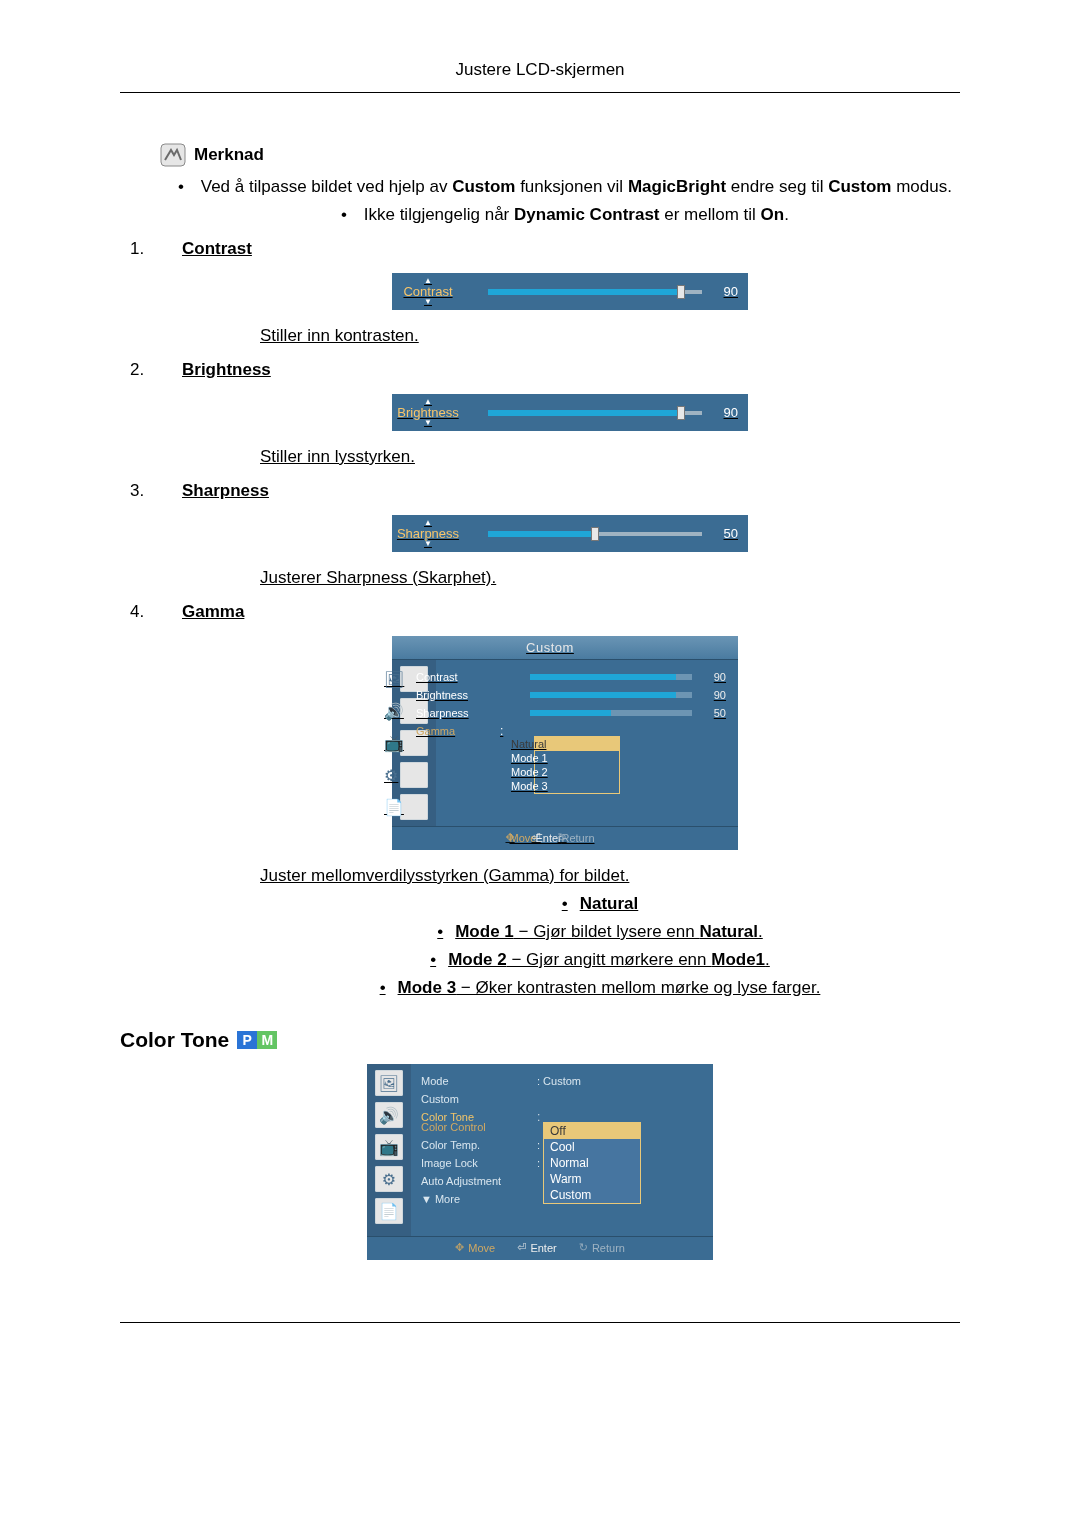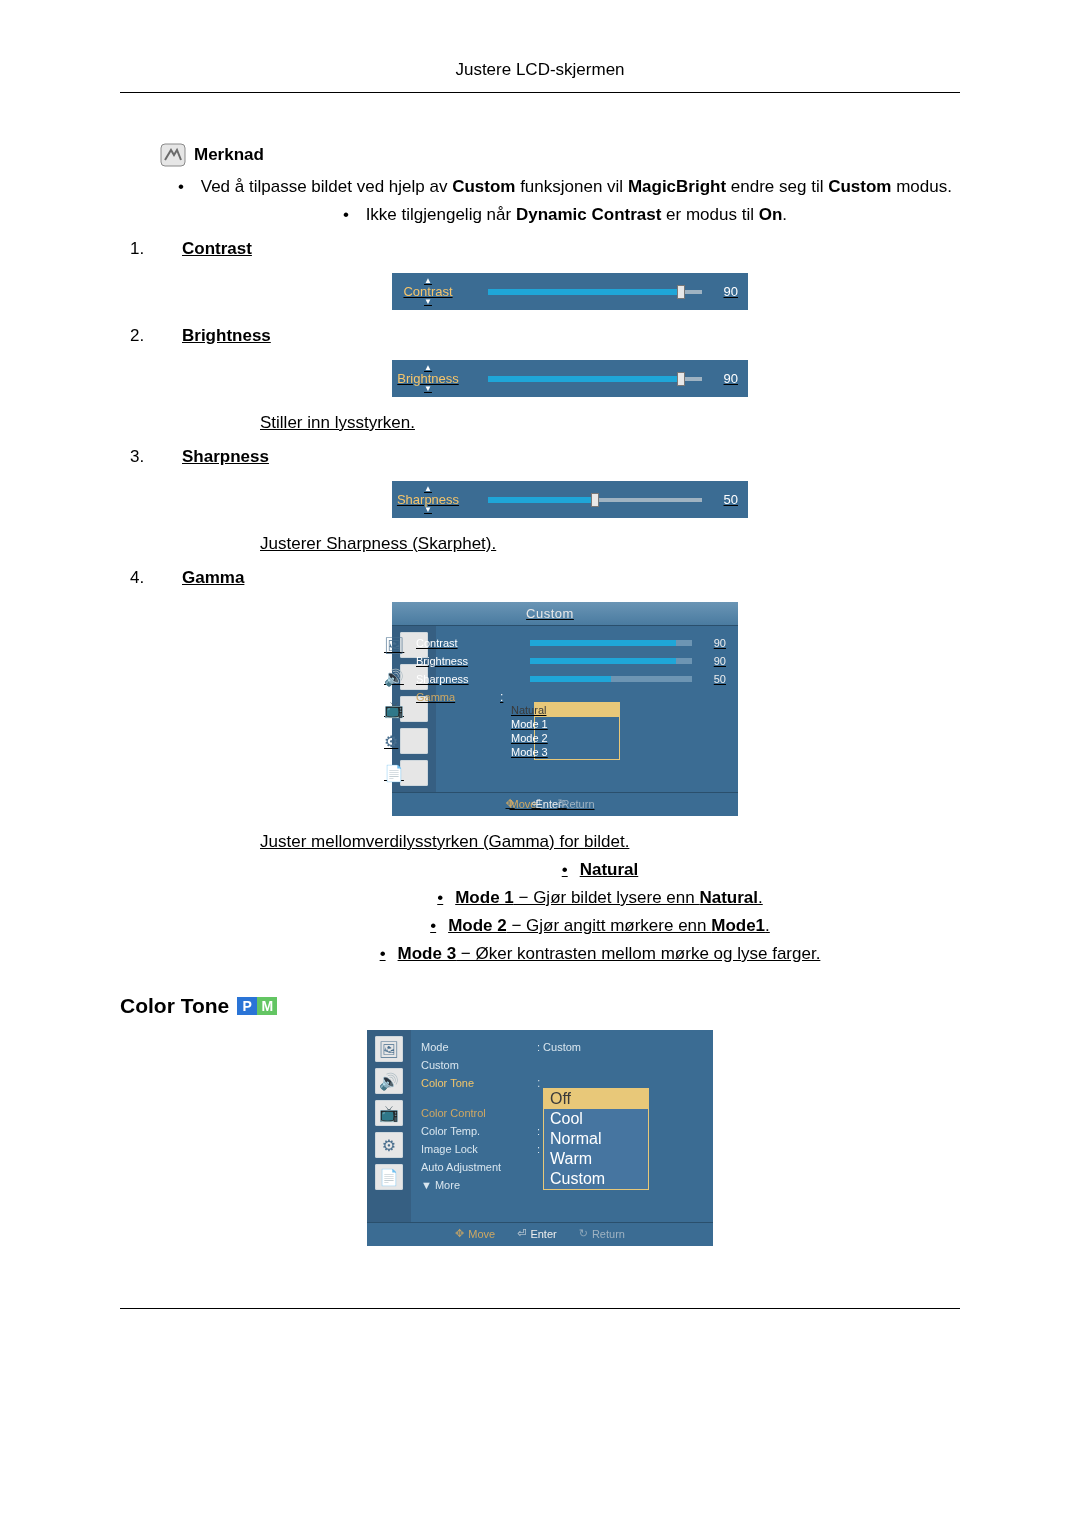--- a/index.html
+++ b/index.html
@@ -162,22 +162,22 @@
   .pm-badge .m { background:#63c563; }
 
   .osd2-row { display:flex; align-items:center; height:18px; gap:6px; }
   .osd2-row .lbl { width:110px; font-size:11px; color:#d9e6ef; }
   .osd2-row .lbl.hl { color:#f2c56a; }
   .osd2-row .val { font-size:11px; color:#d9e6ef; }
   .osd2-select {
     margin-left: 122px;
     margin-top: -4px;
     border: 1px solid #e8c879;
-    width: 106px;
-    font-size: 16px;
+    width: 98px;
+    font-size: 12px;
   }
   .osd2-select .opt { padding: 1px 6px; color:#fff; background:#4675a0; }
   .osd2-select .opt.hl { background:#e8c879; color:#3a3a3a; }
 
   .col-colon { color:#c7d5e0; margin-right:4px; }
 
   hr.footer-line {
     margin-top: 60px;
     border: none;
     border-top: 1px solid #000;
@@ -196,21 +196,21 @@
       </svg>
   </span>
   <span>Merknad</span>
 </div>
 
 <ul class="bullets">
   <li>
     <span>Ved å tilpasse bildet ved hjelp av </span><b>Custom</b><span> funksjonen vil </span><b>MagicBright</b><span> endre seg til </span><b>Custom</b><span> modus.</span>
   </li>
   <li>
-    <span>Ikke tilgjengelig når </span><b>Dynamic Contrast</b><span> er modus til </span><b>On</b><span>.</span>
+    <span>Ikke tilgjengelig når </span><b>Dynamic Contrast</b><span> er mellom til </span><b>On</b><span>.</span>
   </li>
 </ul>
 
 <ol class="numbered">
 
   <li>
     <span class="num">1.</span><b class="label-bold">Contrast</b>
     <div class="slider-panel">
       <div class="slider-row">
         <div class="slider-name">
@@ -219,20 +219,21 @@
           <span class="tri">▼</span>
         </div>
         <div class="slider-track">
           <div class="track-bg"></div>
           <div class="track-fill" style="width:90%"></div>
           <div class="thumb" style="left:calc(90% - 4px)"></div>
         </div>
         <div class="slider-val">90</div>
       </div>
     </div>
+    <div class="desc">Stiller inn kontrasten.</div>
   </li>
 
   <li>
     <span class="num">2.</span><b class="label-bold">Brightness</b>
     <div class="slider-panel">
       <div class="slider-row">
         <div class="slider-name">
           <span class="tri">▲</span>
           <span>Brightness</span>
           <span class="tri">▼</span>

